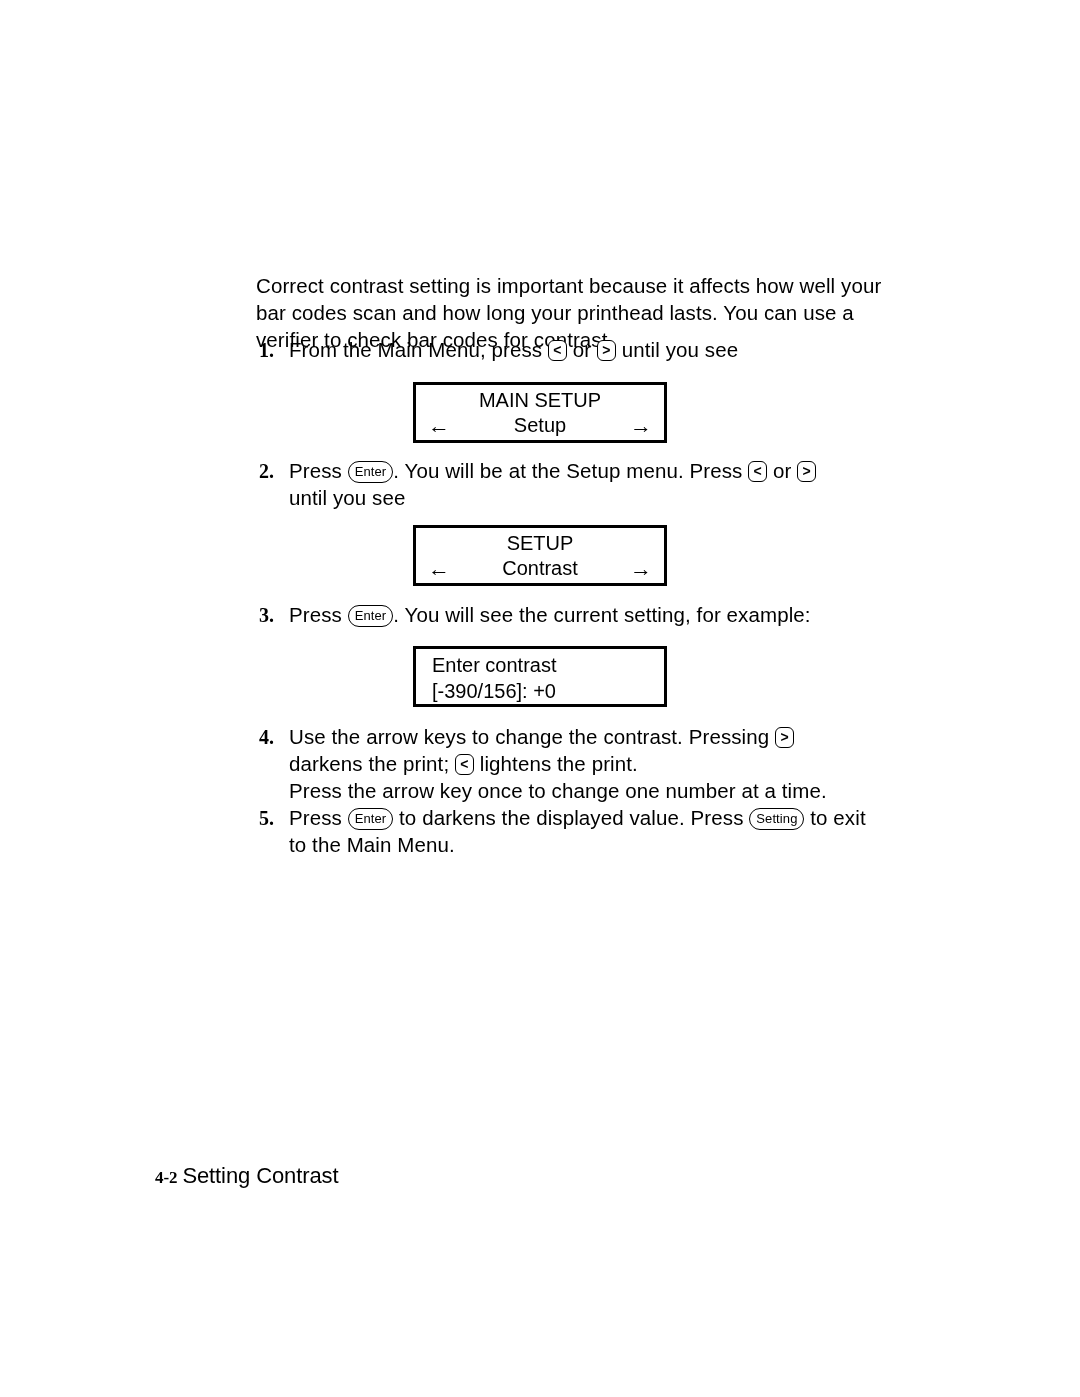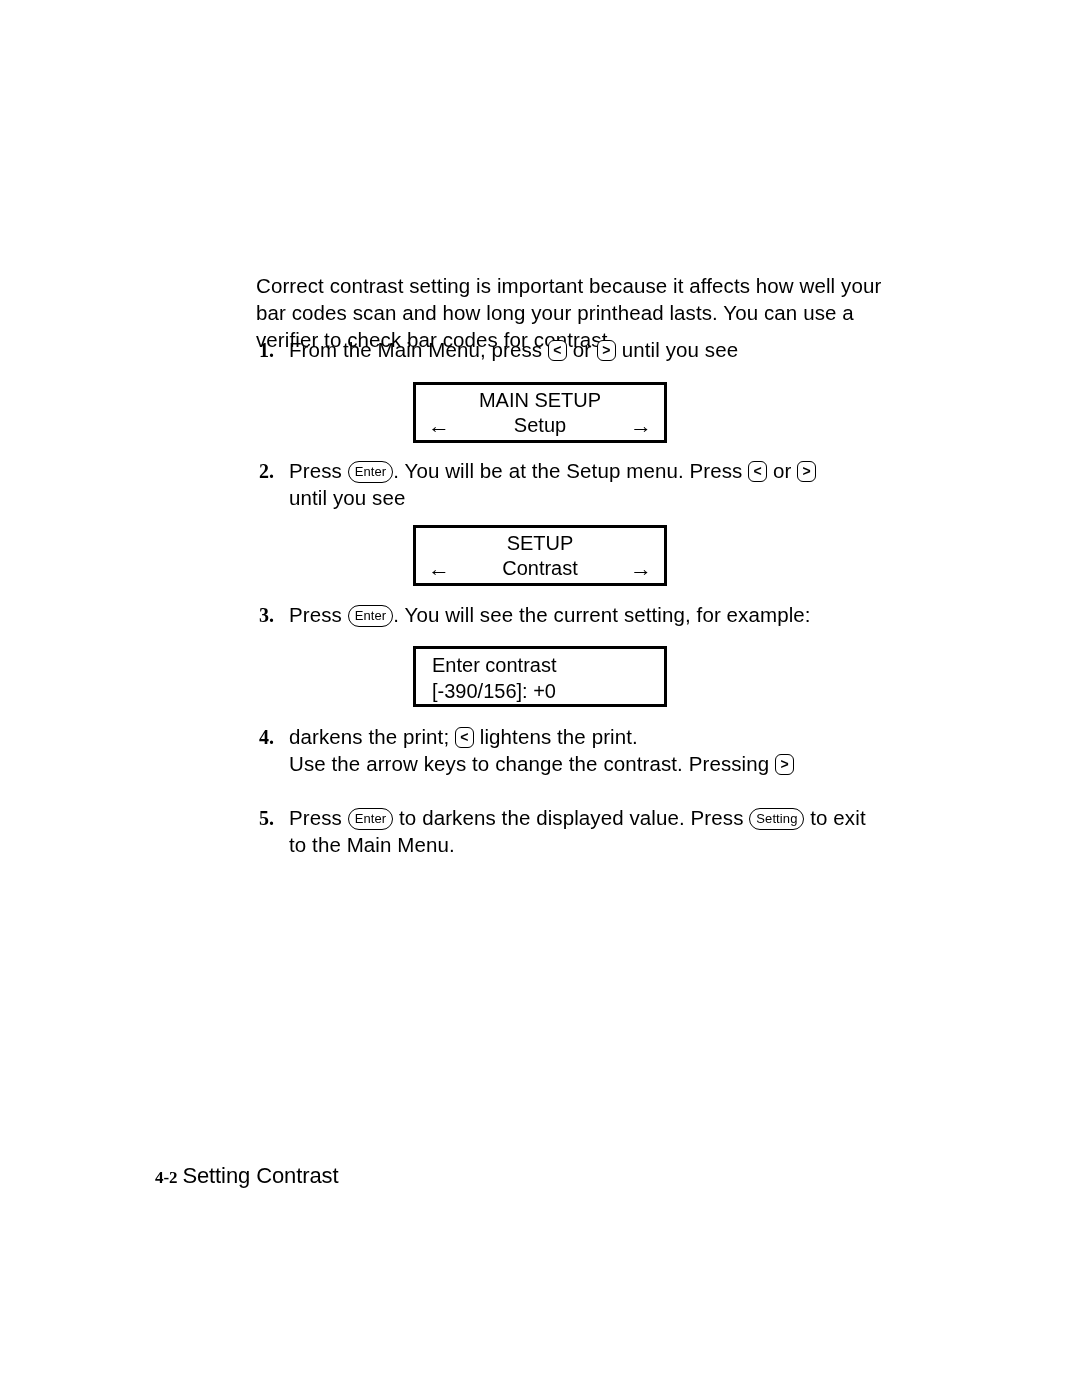--- a/index.html
+++ b/index.html
@@ -218,22 +218,23 @@
   <div class="lcd" id="lcd3">
     <div class="lcd-left">
       <div>Enter contrast</div>
       <div>[-390/156]:  +0</div>
     </div>
   </div>
 
   <div class="step" id="step4">
     <span class="step-num">4.</span>
     <span class="step-body">
+        <span class="step-line"><span>Use the arrow keys to change the contrast.  Pressing </span><span class="key arrow">&gt;</span></span>
         <span class="step-line"><span>darkens the print; </span><span class="key arrow">&lt;</span><span> lightens the print.</span></span>
-        <span class="step-line"><span>Use the arrow keys to change the contrast.  Pressing </span><span class="key arrow">&gt;</span></span>
+        <span class="step-line">Press the arrow key once to change one number at a time.</span>
       </span>
   </div>
 
   <div class="step" id="step5">
     <span class="step-num">5.</span>
     <span class="step-body">
         <span class="step-line"><span>Press </span><span class="key">Enter</span><span> to darkens the displayed value.  Press </span><span class="key">Setting</span><span> to exit</span></span>
         <span class="step-line">to the Main Menu.</span>
       </span>
   </div>

